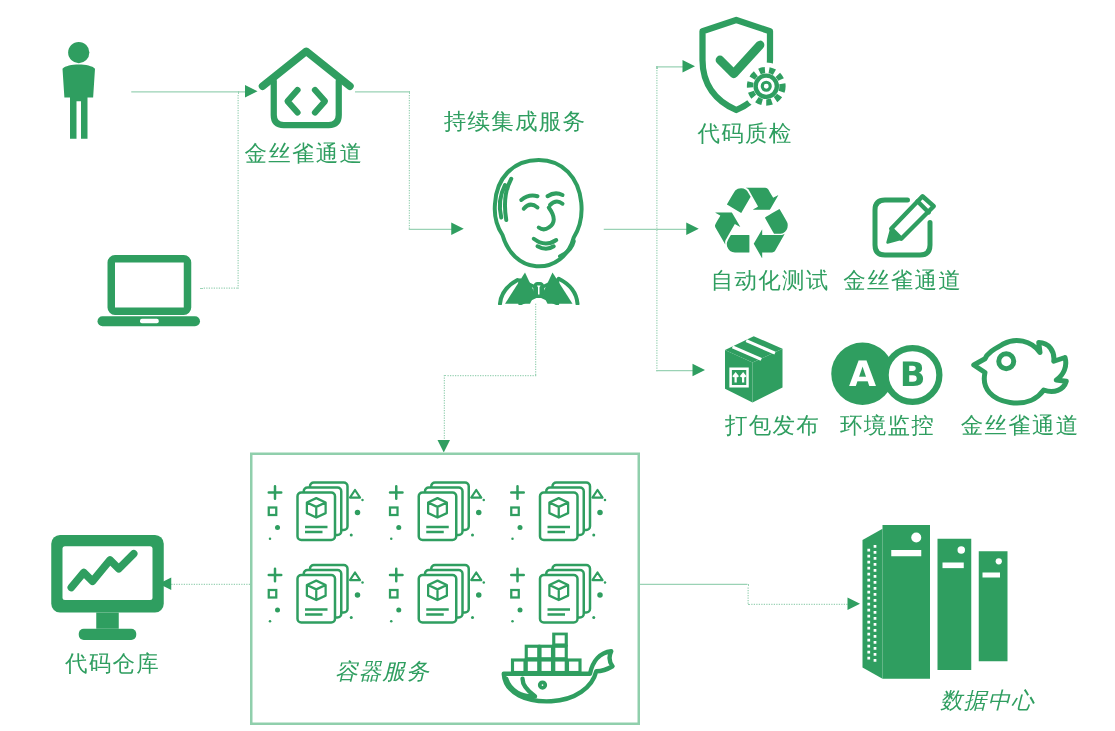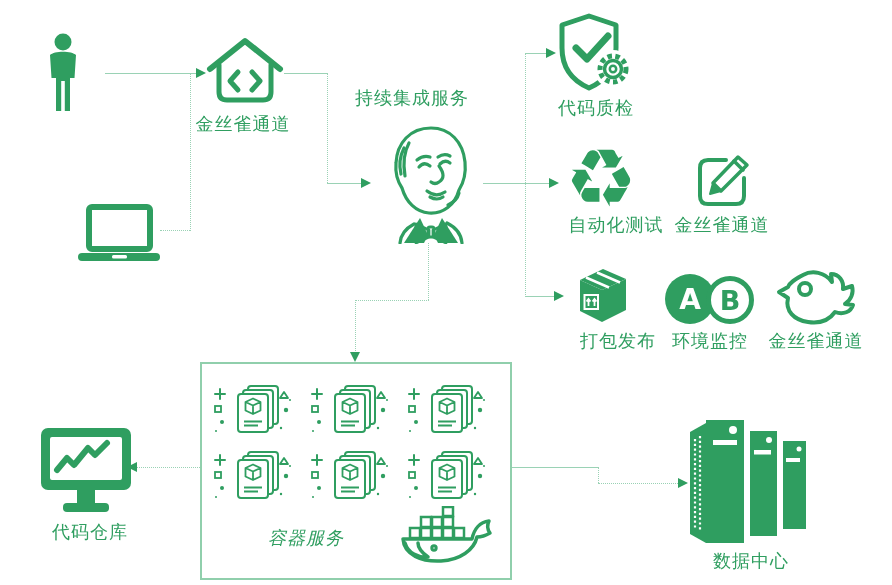--- a/index.html
+++ b/index.html
@@ -303,15 +303,15 @@
     <line x1="14" y1="18" x2="14" y2="114" stroke="#ffffff" stroke-width="2.2" stroke-dasharray="2.2 2.6"></line>
     <rect x="27" y="22" width="24" height="5" fill="#ffffff"></rect>
     <circle cx="47" cy="12" r="4" fill="#ffffff"></circle>
     <rect x="64" y="13" width="27" height="105" fill="#2F9E60"></rect>
     <rect x="68" y="32" width="17" height="4.5" fill="#ffffff"></rect>
     <circle cx="83" cy="22" r="3" fill="#ffffff"></circle>
     <rect x="97" y="23" width="23" height="88" fill="#2F9E60"></rect>
     <rect x="100" y="40" width="14" height="4" fill="#ffffff"></rect>
     <circle cx="113" cy="31" r="2.5" fill="#ffffff"></circle>
   </svg>
-  <div class="lbl" style="left:701px;top:551px;width:100px;">数据中心</div>
+  <div class="lbl" style="left:740px;top:551px;width:100px;font-style:italic;">数据中心</div>
 
 </div>
 
 </body></html>

